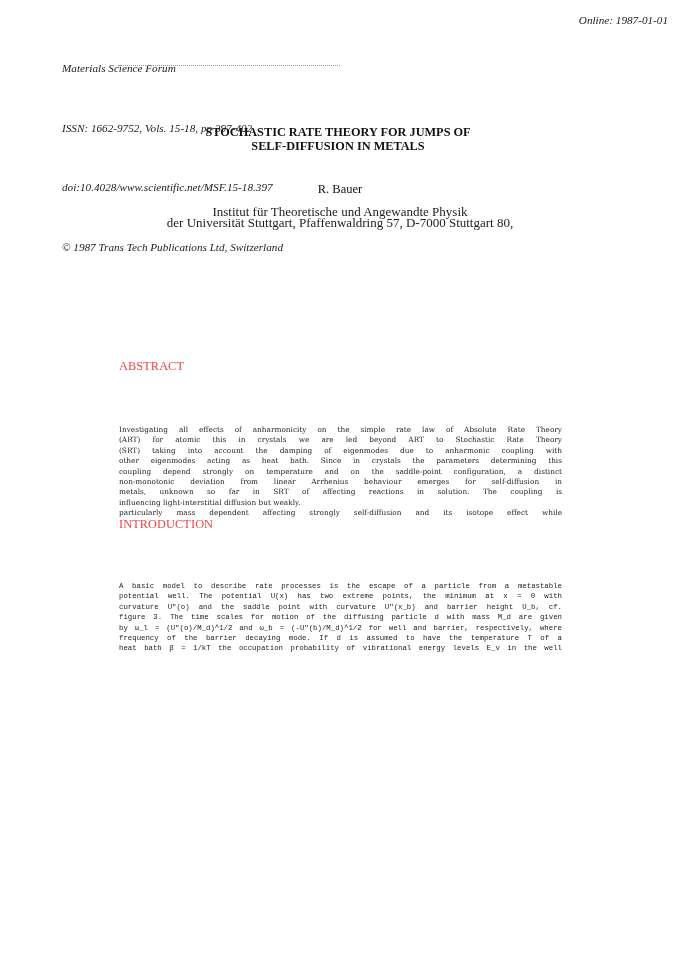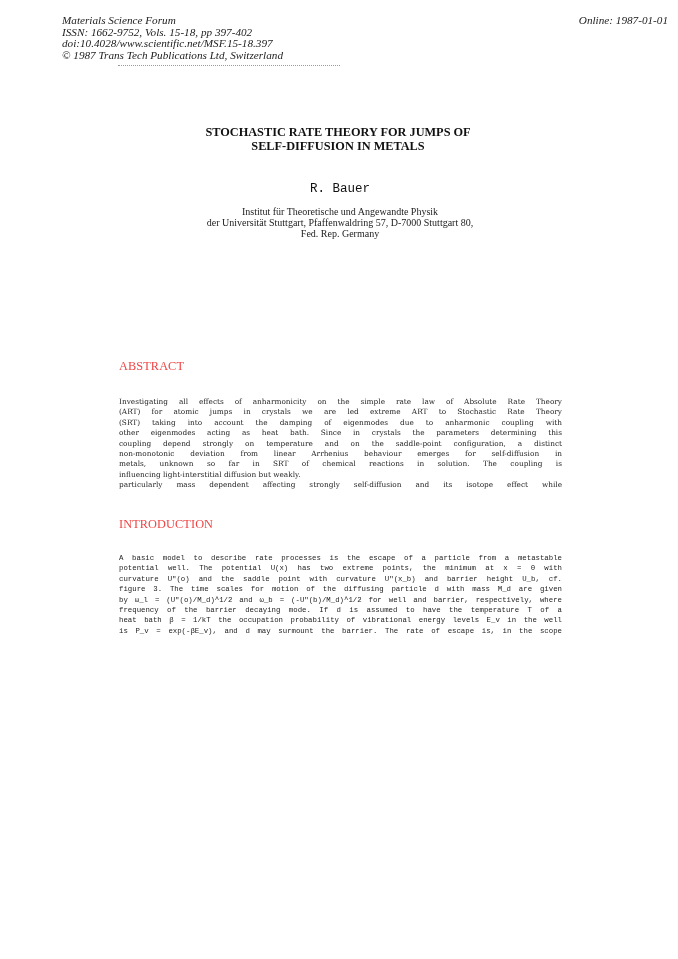--- a/index.html
+++ b/index.html
@@ -1,26 +1,26 @@
 <!DOCTYPE html>
 <html><head>
 <meta charset="utf-8">
 <style>
   html, body { margin: 0; padding: 0; background: #ffffff; }
   body { width: 678px; height: 959px; position: relative; overflow: hidden; color: #1a1a1a; }
   .hdr { position: absolute; font-family: "Liberation Serif", serif; font-style: italic; font-size: 11.2px; line-height: 11.5px; color: #222; }
   .hdr-left { left: 62px; top: 15px; }
   .hdr-right { right: 10px; top: 15px; }
-  .hdr div { white-space: nowrap; }
+  .hdr div { white-space: nowrap; margin-top: 48px; }
   .scanline { position: absolute; left: 118px; top: 65px; width: 222px; height: 1px; border-top: 1px dotted #9a9a9a; }
   .title { position: absolute; left: 148px; width: 380px; top: 126px; text-align: center; font-family: "Liberation Serif", serif; font-weight: bold; font-size: 12.3px; line-height: 13.5px; color: #111; }
-  .author { position: absolute; left: 150px; width: 380px; top: 182px; text-align: center; font-family: Liberation Mono, monospace; font-size: 12.5px; color: #111; }
-  .affil { position: absolute; left: 150px; width: 380px; top: 207px; text-align: center; font-family: "Liberation Serif", serif; font-size: 10px; line-height: 10.8px; color: #222; }
+  .author { position: absolute; left: 150px; width: 380px; top: 182px; text-align: center; font-family: Liberation Serif, serif; font-size: 12.5px; color: #111; }
+  .affil { position: absolute; left: 150px; width: 380px; top: 207px; text-align: center; font-family: "Liberation Serif", serif; font-size: 13px; line-height: 10.8px; color: #222; }
   .sec-head { position: absolute; left: 119px; font-family: "Liberation Serif", serif; font-size: 12.3px; color: #ef4444; letter-spacing: 0.1px; }
-  .body-text { position: absolute; left: 119px; width: 443px; font-family: "DejaVu Serif", serif; font-size: 7.35px; line-height: 10.4px; text-align: justify; color: #1c1c1c; }
+  .body-text { position: absolute; left: 119px; width: 443px; font-family: "DejaVu Serif", serif; font-size: 7.35px; line-height: 10.4px; text-align: justify; color: #1c1c1c; margin-top: 28px; }
   .body-text .ln { display: block; text-align-last: justify; white-space: nowrap; }
   .body-text .ln.last { text-align-last: left; }
 </style>
 </head>
 <body>
 
 <div class="hdr hdr-left">
   <div>Materials Science Forum</div>
   <div>ISSN: 1662-9752, Vols. 15-18, pp 397-402</div>
   <div>doi:10.4028/www.scientific.net/MSF.15-18.397</div>
@@ -32,41 +32,39 @@
 <div class="title">
   <div>STOCHASTIC RATE THEORY FOR JUMPS OF</div>
   <div>SELF-DIFFUSION IN METALS</div>
 </div>
 
 <div class="author">R. Bauer</div>
 
 <div class="affil">
   <div>Institut für Theoretische und Angewandte Physik</div>
   <div>der Universität Stuttgart, Pfaffenwaldring 57, D-7000 Stuttgart 80,</div>
-  <div>Fed. Rep. Germany</div>
 </div>
 
 <div class="sec-head" style="top:359px;">ABSTRACT</div>
 
 <div class="body-text" style="top:397px;">
   <span class="ln">Investigating all effects of anharmonicity on the simple rate law of Absolute Rate Theory</span>
-  <span class="ln">(ART) for atomic jumps in crystals we are led extreme ART to Stochastic Rate Theory</span>
+  <span class="ln">(ART) for atomic this in crystals we are led beyond ART to Stochastic Rate Theory</span>
   <span class="ln">(SRT) taking into account the damping of eigenmodes due to anharmonic coupling with</span>
   <span class="ln">other eigenmodes acting as heat bath. Since in crystals the parameters determining this</span>
   <span class="ln">coupling depend strongly on temperature and on the saddle-point configuration, a distinct</span>
   <span class="ln">non-monotonic deviation from linear Arrhenius behaviour emerges for self-diffusion in</span>
-  <span class="ln">metals, unknown so far in SRT of chemical reactions in solution. The coupling is</span>
+  <span class="ln">metals, unknown so far in SRT of affecting reactions in solution. The coupling is</span>
   <span class="ln last">influencing light-interstitial diffusion but weakly.</span>
   <span class="ln">particularly mass dependent affecting strongly self-diffusion and its isotope effect while</span>
 </div>
 
 <div class="sec-head" style="top:517px;">INTRODUCTION</div>
 
 <div class="body-text" style="top:553px;font-family:Liberation Mono, monospace;">
   <span class="ln">A basic model to describe rate processes is the escape of a particle from a metastable</span>
   <span class="ln">potential well. The potential U(x) has two extreme points, the minimum at x = 0 with</span>
   <span class="ln">curvature U"(o) and the saddle point with curvature U"(x_b) and barrier height U_b, cf.</span>
   <span class="ln">figure 3. The time scales for motion of the diffusing particle d with mass M_d are given</span>
   <span class="ln">by ω_l = (U"(o)/M_d)^1/2 and ω_b = (-U"(b)/M_d)^1/2 for well and barrier, respectively, where</span>
   <span class="ln">frequency of the barrier decaying mode. If d is assumed to have the temperature T of a</span>
   <span class="ln">heat bath β = 1/kT the occupation probability of vibrational energy levels E_v in the well</span>
-  <span class="ln">is P_v = exp(-βE_v), and d may surmount the barrier. The rate of escape is, in the scope</span>
 </div>
 
 </body></html>

